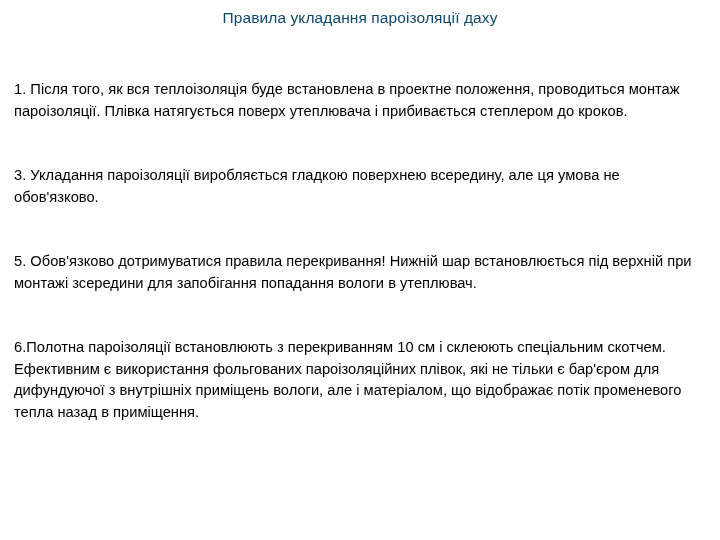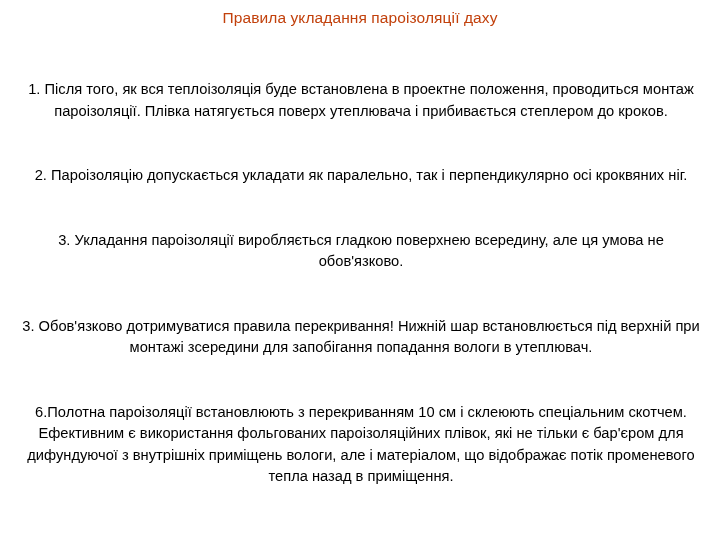--- a/index.html
+++ b/index.html
@@ -21,50 +21,48 @@
     background: #ffffff;
     box-sizing: border-box;
   }
   .slide-title {
     position: absolute;
     left: 0;
     top: 8px;
     width: 720px;
     text-align: center;
     font-size: 15.5px;
-    color: #c2410c;
+    color: #0c4a6e;
     line-height: 20px;
     letter-spacing: 0.1px;
   }
   .body-text {
     position: absolute;
     left: 14px;
     top: 36px;
     width: 694px;
     font-size: 14.7px;
     line-height: 21.5px;
     color: #000000;
     text-align: left;
     white-space: pre-wrap;
   }
   .para {
     margin: 0;
     padding: 0;
-    text-align: center;
   }
 </style>
 </head>
 <body>
 
 <div class="slide">
 
   <div class="slide-title">Правила укладання пароізоляції даху</div>
 
   <div class="body-text">
     <p class="para">1. Після того, як вся теплоізоляція буде встановлена в проектне положення, проводиться монтаж пароізоляції. Плівка натягується поверх утеплювача і прибивається степлером до кроков.</p>
-    <p class="para">2. Пароізоляцію допускається укладати як паралельно, так і перпендикулярно осі кроквяних ніг.</p>
     <p class="para">3. Укладання пароізоляції виробляється гладкою поверхнею всередину, але ця умова не обов'язково.</p>
-    <p class="para">3. Обов'язково дотримуватися правила перекривання! Нижній шар встановлюється під верхній при монтажі зсередини для запобігання попадання вологи в утеплювач.</p>
+    <p class="para">5. Обов'язково дотримуватися правила перекривання! Нижній шар встановлюється під верхній при монтажі зсередини для запобігання попадання вологи в утеплювач.</p>
     <p class="para">6.Полотна пароізоляції встановлюють з перекриванням 10 см і склеюють спеціальним скотчем. Ефективним є використання фольгованих пароізоляційних плівок, які не тільки є бар'єром для дифундуючої з внутрішніх приміщень вологи, але і матеріалом, що відображає потік променевого тепла назад в приміщення.</p>
     
   </div>
 
 </div>
 
 </body></html>

